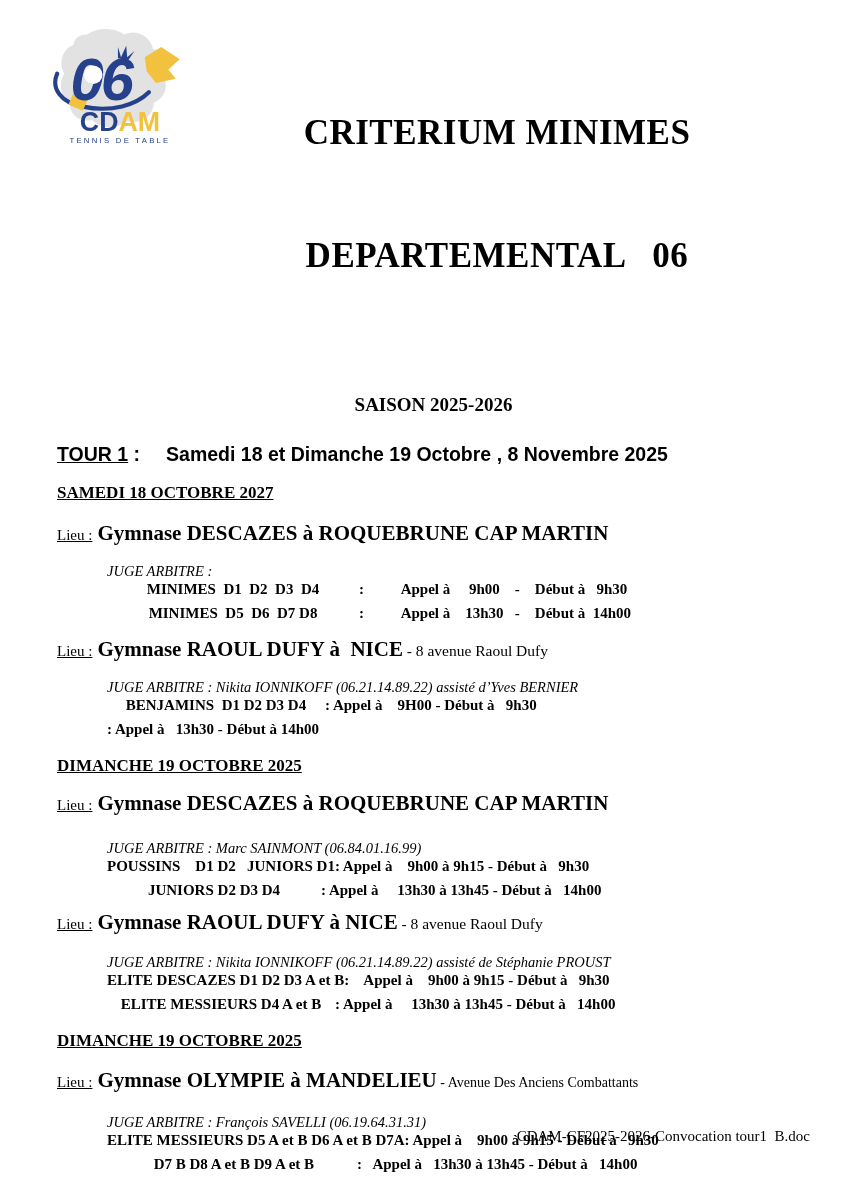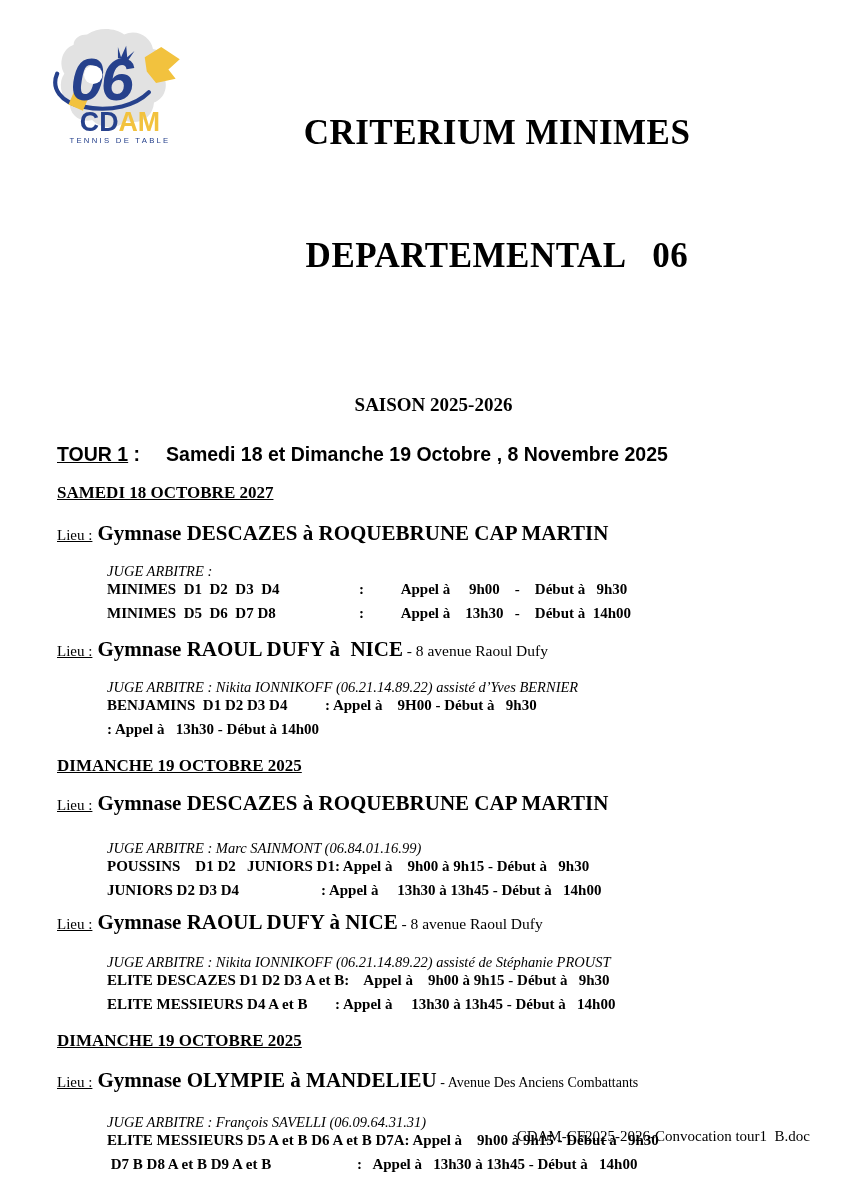--- a/index.html
+++ b/index.html
@@ -41,21 +41,21 @@
   .u{text-decoration:underline;}
   
   .day{font-weight:bold;font-size:17px;line-height:20px;}
   .lieu{font-size:15.5px;line-height:19px;white-space:pre;}
   .lieu .lbl{font-size:15px;text-decoration:underline;}
   .lieu .name{font-weight:bold;font-size:21px;margin-left:5px;}
   .lieu .suffix{font-size:15.5px;}
   .lieu .suffix.small{font-size:14px;}
   .block{padding-left:50px;}
   .juge{font-style:italic;font-size:14.5px;line-height:17px;white-space:pre;}
-  .ev{display:flex;font-weight:bold;font-size:15px;line-height:19px;white-space:pre;}
+  .ev{display:flex;font-weight:bold;font-size:15px;line-height:19px;white-space:pre;text-align:center;}
   .ev + .ev{margin-top:5px;}
   .ev .nm{display:inline-block;}
   .w252{min-width:252px;} .w218{min-width:218px;} .w214{min-width:214px;}
   .w228{min-width:228px;} .w250{min-width:250px;} .g13{margin-top:13px;} .g15{margin-top:15px;}
   .g17{margin-top:17px;} .g18{margin-top:18px;} .g20{margin-top:20px;} .g21{margin-top:21px;}
   .g22{margin-top:22px;} .g25{margin-top:25px;}
   
   .footer{
     position:absolute;top:1128px;right:38px;
     font-size:15px;white-space:pre;
@@ -122,20 +122,20 @@
   <div class="block">
     <div class="juge g20">JUGE ARBITRE : Nikita IONNIKOFF (06.21.14.89.22) assisté de Stéphanie PROUST</div>
     <div class="ev"><span class="nm w228">ELITE DESCAZES D1 D2 D3 A et B</span><span class="sch">:    Appel à    9h00 à 9h15 - Début à   9h30</span></div>
     <div class="ev"><span class="nm w228">ELITE MESSIEURS D4 A et B</span><span class="sch">: Appel à     13h30 à 13h45 - Début à   14h00</span></div>
   </div>
 
   <div class="day g17"><span class="u">DIMANCHE 19 OCTOBRE 2025</span></div>
 
   <div class="lieu g20"><span class="lbl">Lieu :</span><span class="name">Gymnase OLYMPIE à MANDELIEU</span><span class="suffix small"> - Avenue Des Anciens Combattants</span></div>
   <div class="block">
-    <div class="juge g22">JUGE ARBITRE : François SAVELLI (06.09.64.31.31)</div>
+    <div class="juge g22">JUGE ARBITRE : François SAVELLI (06.19.64.31.31)</div>
     <div class="ev"><span class="nm w250">ELITE MESSIEURS D5 A et B D6 A et B D7A</span><span class="sch">: Appel à    9h00 à 9h15 - Début à   9h30</span></div>
     <div class="ev"><span class="nm w250"> D7 B D8 A et B D9 A et B</span><span class="sch">:   Appel à   13h30 à 13h45 - Début à   14h00</span></div>
   </div>
 
   <div class="footer">CDAM-CF2025-2026-Convocation tour1  B.doc</div>
 
 </div>
 
 </body></html>

